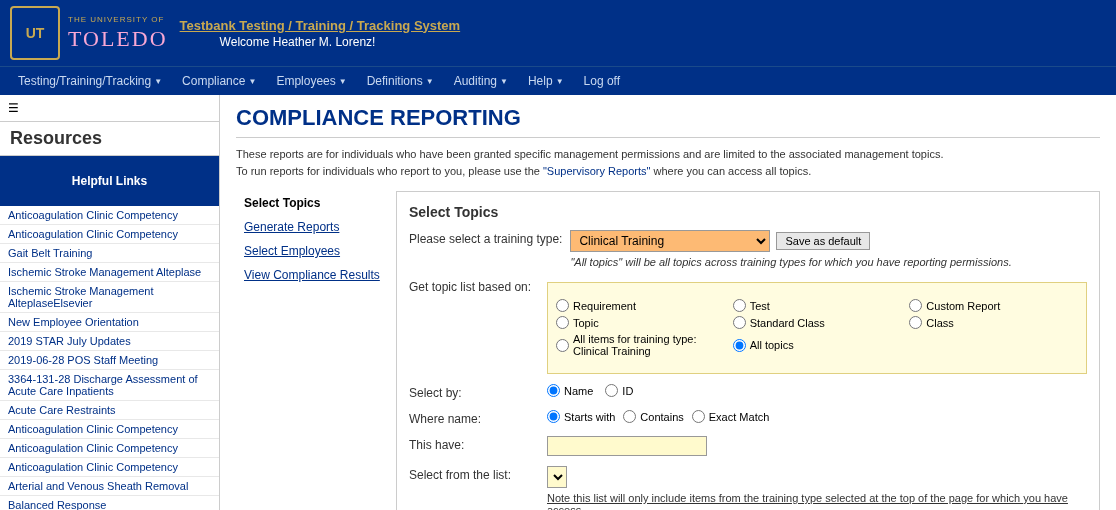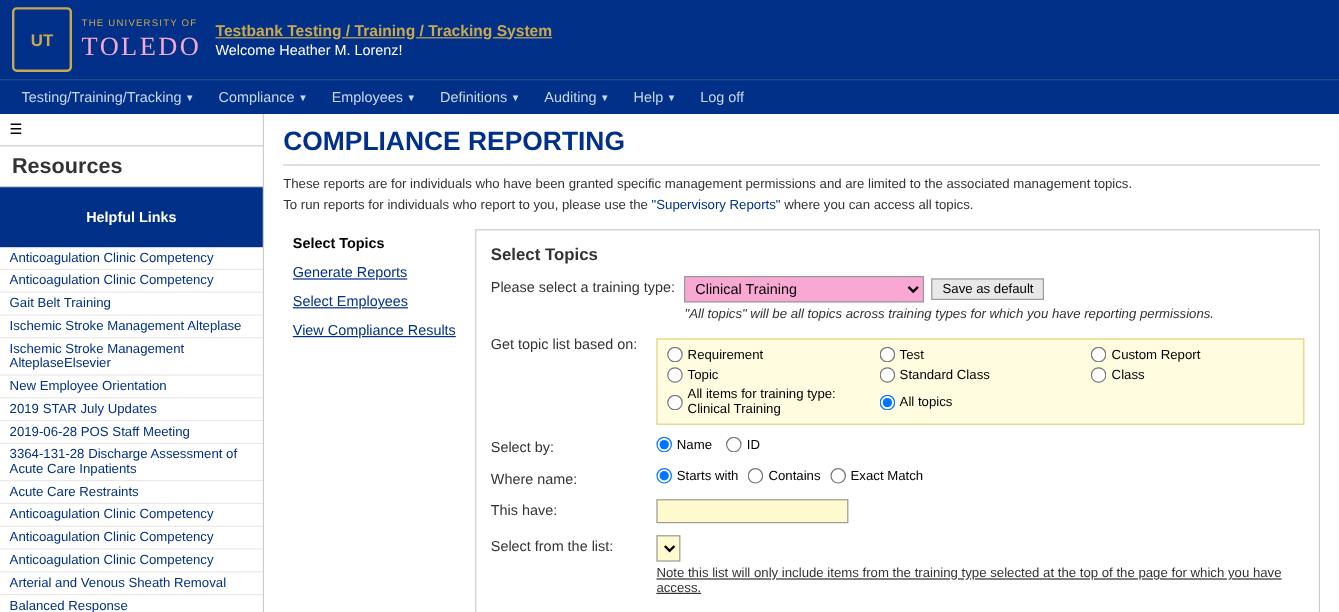--- a/index.html
+++ b/index.html
@@ -54,20 +54,21 @@
     .header-system-title {
       color: #c8a951;
       font-size: 13px;
       font-weight: bold;
       text-decoration: underline;
     }
     .header-welcome {
       color: #fff;
       font-size: 12px;
       margin-top: 2px;
+      margin-left: 40px;
     }
     .nav-bar {
       background: #003087;
       border-top: 1px solid #1a4a8a;
       padding: 4px 10px;
       display: flex;
       align-items: center;
       gap: 4px;
     }
     .nav-item {
@@ -197,42 +198,42 @@
     .training-type-row {
       display: flex;
       align-items: center;
       gap: 6px;
     }
     .training-type-select {
       width: 200px;
       padding: 2px 4px;
       font-size: 12px;
       border: 1px solid #999;
-      background: #f9a8d4;
+      background: #fdba74;
     }
     .save-default-btn {
       padding: 2px 8px;
       font-size: 11px;
       background: #e8e8e8;
       border: 1px solid #999;
       cursor: pointer;
     }
     .all-topics-note {
       font-size: 11px;
       color: #333;
       margin-top: 4px;
       font-style: italic;
     }
     .radio-grid {
       display: grid;
       grid-template-columns: 1fr 1fr 1fr;
       gap: 4px 8px;
       background: #fffce0;
       border: 1px solid #e0d080;
-      padding: 6px 8px;
+      padding: 16px 8px;
       margin-top: 4px;
     }
     .radio-item {
       display: flex;
       align-items: center;
       gap: 4px;
       font-size: 11px;
     }
     .radio-item input[type="radio"] {
       cursor: pointer;

